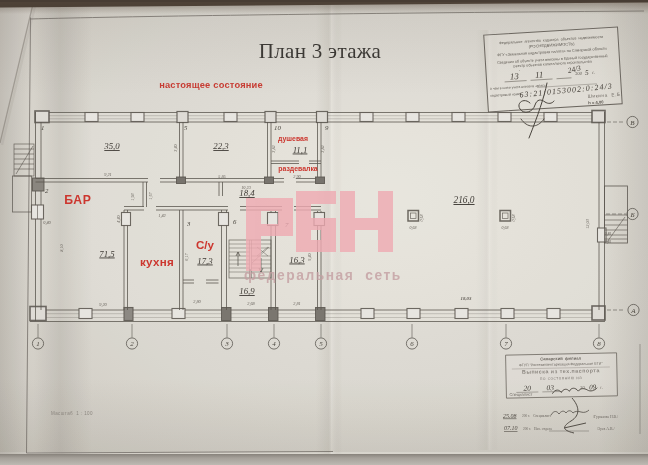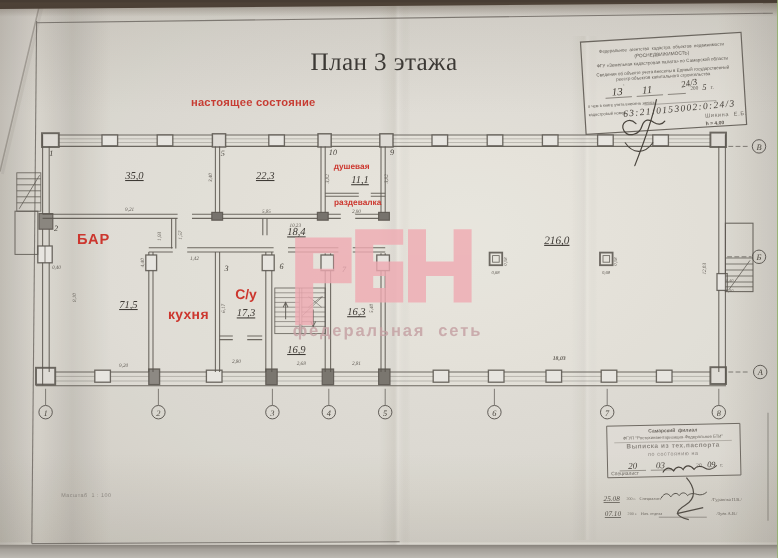--- a/index.html
+++ b/index.html
@@ -1,16 +1,16 @@
 <!DOCTYPE html>
 <html><head>
 <meta charset="utf-8">
 <style>
 html,body{margin:0;padding:0}
-#page{position:relative;width:648px;height:465px;overflow:hidden;background:#4d7c0f;font-family:"Liberation Sans",sans-serif}
+#page{position:relative;width:648px;height:465px;overflow:hidden;background:#22c55e;font-family:"Liberation Sans",sans-serif}
 svg{position:absolute;left:0;top:0;filter:blur(0.33px)}
 text{white-space:pre}
 </style>
 </head>
 <body>
 <div id="page">
 <svg width="648" height="465" viewBox="0 0 648 465">
 <defs>
 <radialGradient id="pg" cx="0.60" cy="0.42" r="0.95">
 <stop offset="0" stop-color="#e6e4dd"></stop>

